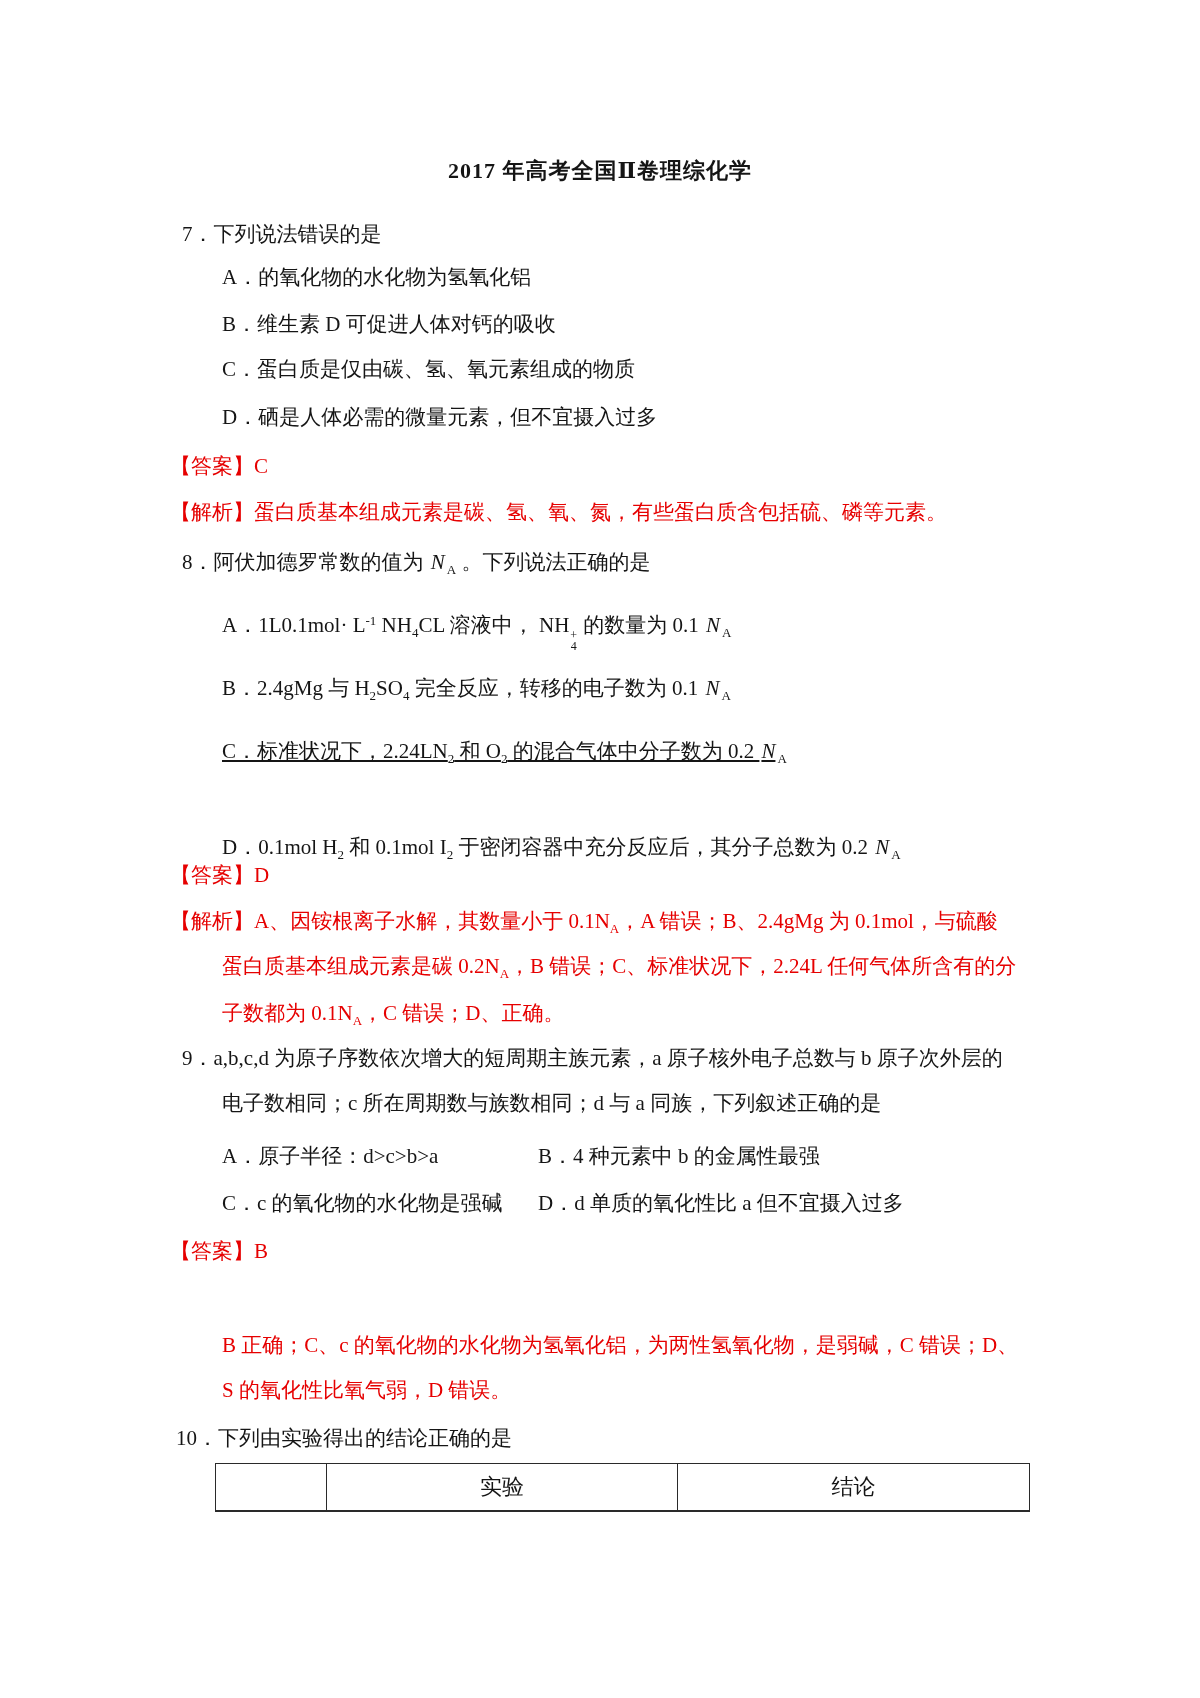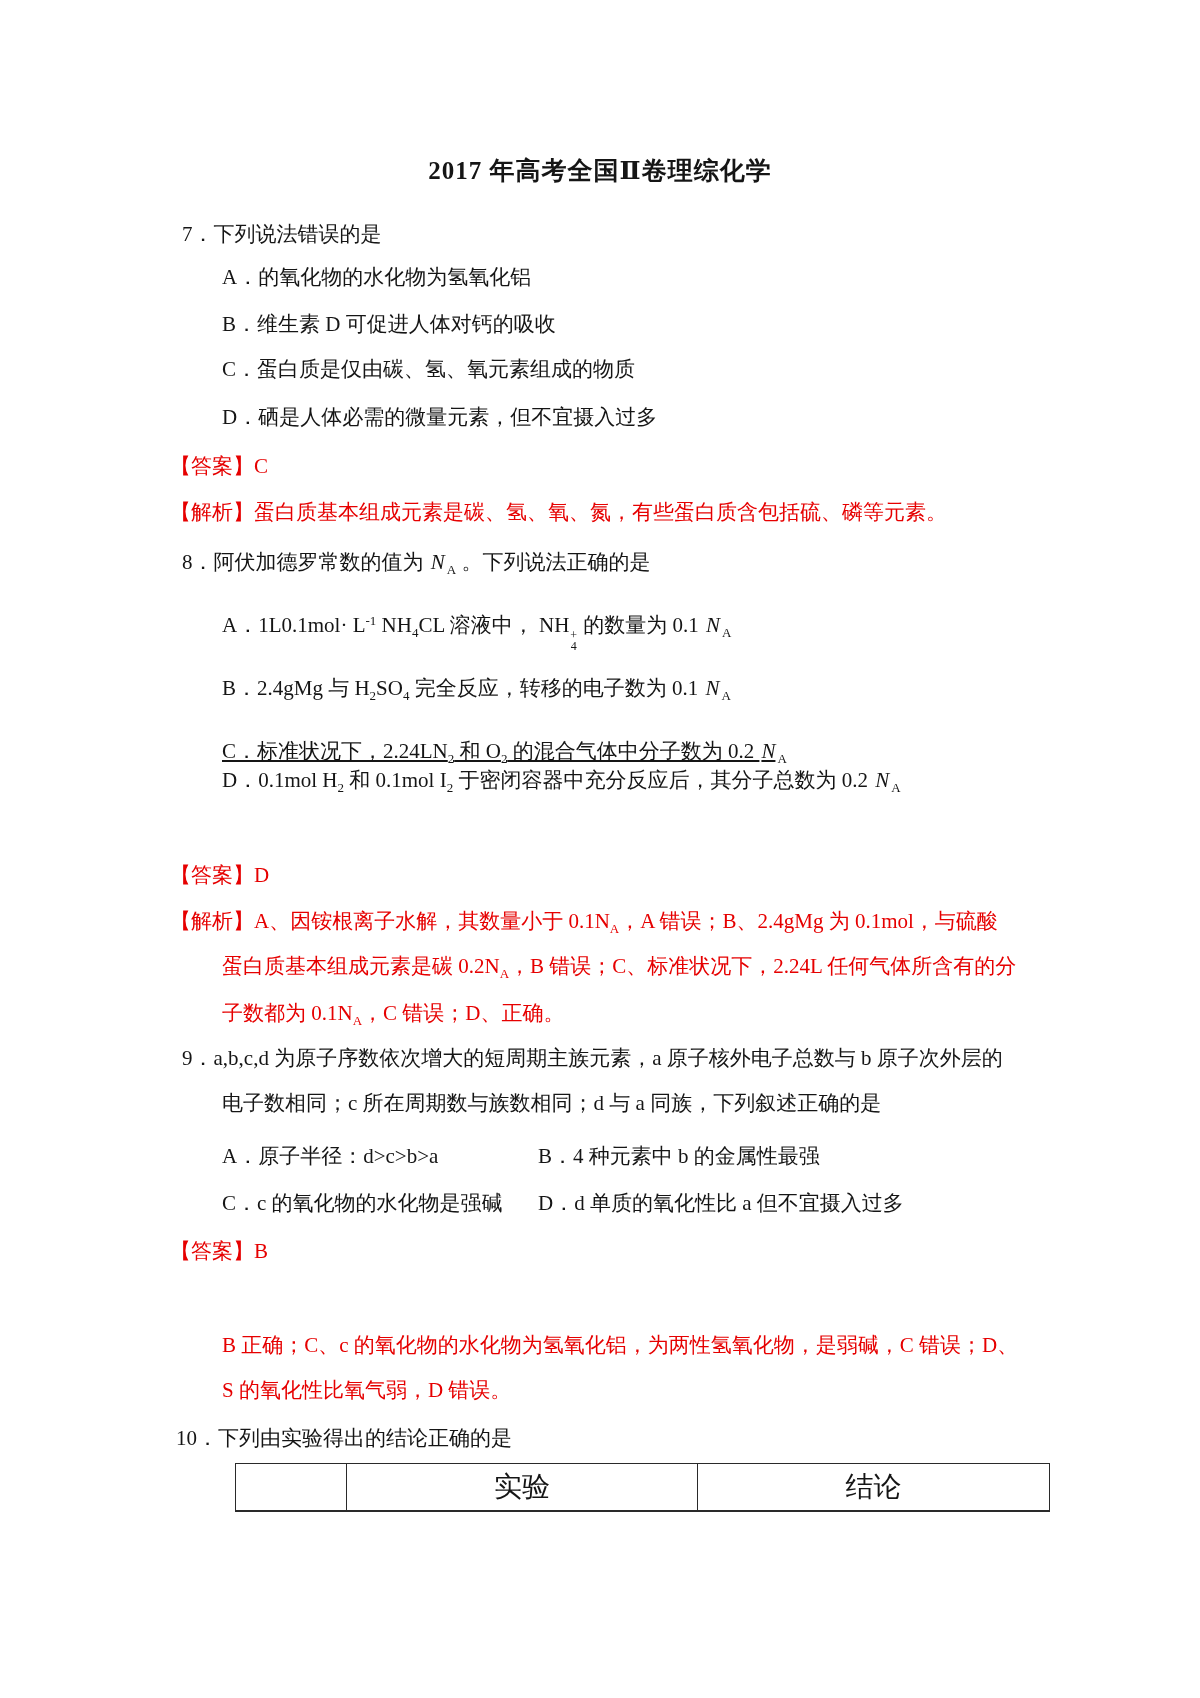--- a/index.html
+++ b/index.html
@@ -8,40 +8,40 @@
     width:1200px; height:1698px;
     margin:0 auto;
     background:#ffffff;
     font-family:"Liberation Serif","DejaVu Serif",serif;
     color:#151515;
     overflow:hidden;
   }
   .title {
     position:absolute; top:156px; left:0; width:100%;
     text-align:center;
-    font-size:25px; font-weight:bold; letter-spacing:1px;
+    font-size:22px; font-weight:bold; letter-spacing:1px;
     line-height:30px;
   }
   .line {
     position:absolute;
     font-size:21px; line-height:26px;
     white-space:nowrap;
   }
   .red { color:#e60000; }
   sub { font-size:13px; line-height:0; vertical-align:-5px; }
   sup { font-size:13px; line-height:0; vertical-align:7px; }
   .nvar { font-style:italic; padding:0 2px; }
   .stack {
     display:inline-flex; flex-direction:column; align-items:center;
     font-size:12px; line-height:11px; vertical-align:-7px; padding:0 1px;
   }
   .exp-table {
-    position:absolute; top:1463px; left:235px;
+    position:absolute; top:1463px; left:215px;
     border-collapse:collapse;
-    font-size:28px;
+    font-size:22px;
   }
   .exp-table th {
     border:1px solid #2a2a2a;
     border-bottom:2px solid #2a2a2a;
     font-weight:normal;
     height:46px;
     text-align:center; vertical-align:middle;
     padding:0;
   }
   .exp-table .c1 { width:110px; }
@@ -63,21 +63,21 @@
   <div class="line red" style="top:453px;left:170px;"><span>【答案】C</span></div>
   <div class="line red" style="top:499px;left:170px;"><span>【解析】蛋白质基本组成元素是碳、氢、氧、氮，有些蛋白质含包括硫、磷等元素。</span></div>
 
   <div class="line" style="top:549px;left:182px;"><span>8．阿伏加德罗常数的值为 </span><span class="nvar">N</span><sub>A</sub><span> 。下列说法正确的是</span></div>
   <div class="line" style="top:612px;left:222px;"><span>A．1L0.1mol· L</span><sup>-1</sup><span> NH</span><sub>4</sub><span>CL 溶液中， NH</span><span class="stack">
         <span>+</span>
         <span>4</span>
       </span><span> 的数量为 0.1 </span><span class="nvar">N</span><sub>A</sub></div>
   <div class="line" style="top:675px;left:222px;"><span>B．2.4gMg 与 H</span><sub>2</sub><span>SO</span><sub>4</sub><span> 完全反应，转移的电子数为 0.1 </span><span class="nvar">N</span><sub>A</sub></div>
   <div class="line" style="top:738px;left:222px;text-decoration:underline;"><span>C．标准状况下，2.24LN</span><sub>2</sub><span> 和 O</span><sub>2</sub><span> 的混合气体中分子数为 0.2 </span><span class="nvar">N</span><sub>A</sub></div>
-  <div class="line" style="top:767px;left:222px;text-align:center;"><span>D．0.1mol H</span><sub>2</sub><span> 和 0.1mol I</span><sub>2</sub><span> 于密闭容器中充分反应后，其分子总数为 0.2 </span><span class="nvar">N</span><sub>A</sub></div>
+  <div class="line" style="top:834px;left:222px;text-align:center;"><span>D．0.1mol H</span><sub>2</sub><span> 和 0.1mol I</span><sub>2</sub><span> 于密闭容器中充分反应后，其分子总数为 0.2 </span><span class="nvar">N</span><sub>A</sub></div>
   <div class="line red" style="top:862px;left:170px;"><span>【答案】D</span></div>
   <div class="line red" style="top:908px;left:170px;"><span>【解析】A、因铵根离子水解，其数量小于 0.1N</span><sub>A</sub><span>，A 错误；B、2.4gMg 为 0.1mol，与硫酸</span></div>
   <div class="line red" style="top:953px;left:222px;"><span>蛋白质基本组成元素是碳 0.2N</span><sub>A</sub><span>，B 错误；C、标准状况下，2.24L 任何气体所含有的分</span></div>
   <div class="line red" style="top:1000px;left:222px;"><span>子数都为 0.1N</span><sub>A</sub><span>，C 错误；D、正确。</span></div>
 
   <div class="line" style="top:1045px;left:182px;"><span>9．a,b,c,d 为原子序数依次增大的短周期主族元素，a 原子核外电子总数与 b 原子次外层的</span></div>
   <div class="line" style="top:1090px;left:222px;"><span>电子数相同；c 所在周期数与族数相同；d 与 a 同族，下列叙述正确的是</span></div>
   <div class="line" style="top:1143px;left:222px;"><span>A．原子半径：d&gt;c&gt;b&gt;a</span></div>
   <div class="line" style="top:1143px;left:538px;"><span>B．4 种元素中 b 的金属性最强</span></div>
   <div class="line" style="top:1190px;left:222px;"><span>C．c 的氧化物的水化物是强碱</span></div>

